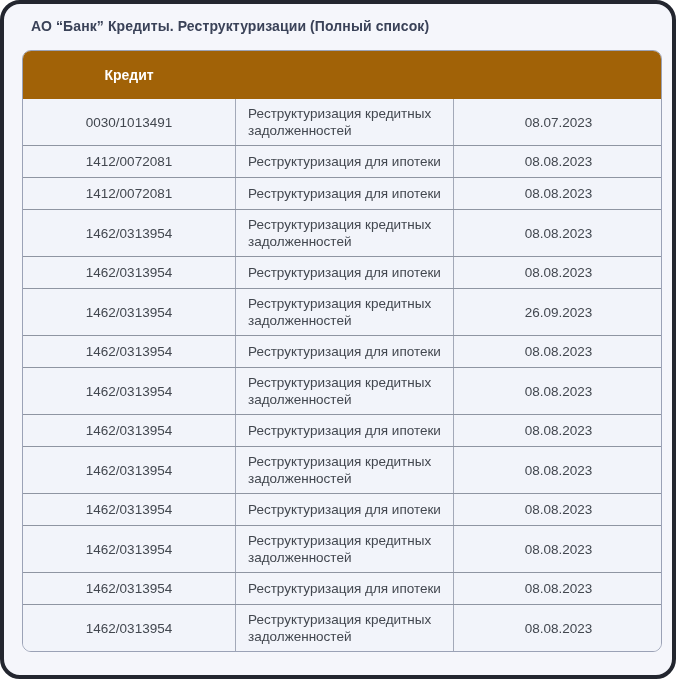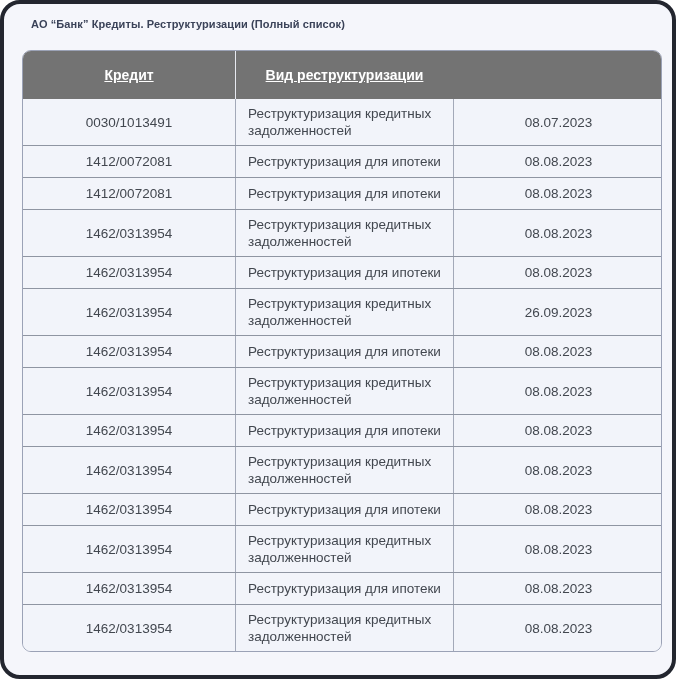--- a/index.html
+++ b/index.html
@@ -13,41 +13,40 @@
     position: absolute;
     left: 0; top: 0;
     width: 676px; height: 679px;
     border: 4px solid #23262f;
     border-radius: 20px;
     background: #f5f6fb;
   }
   .title {
     position: absolute;
     left: 27px; top: 14px;
-    font-size: 11px;
+    font-size: 14px;
     font-weight: 700;
     color: #3a4258;
     letter-spacing: 0.1px;
   }
   .table {
     position: absolute;
     left: 18px; top: 46px;
     width: 640px;
     border: 1px solid #9ba2b6;
     border-radius: 9px;
     overflow: hidden;
     background: #f2f4fa;
   }
   .thead {
     display: grid;
     grid-template-columns: 212px 218px 210px;
-    background: #737373;
+    background: #a16207;
     color: #ffffff;
     min-height: 48px;
-    text-decoration: underline;
   }
   .th {
     display: flex;
     align-items: center;
     justify-content: center;
     text-align: center;
     font-size: 14px;
     font-weight: 700;
     line-height: 18px;
     padding: 5px 14px;
@@ -75,21 +74,20 @@
 </style>
 </head>
 <body>
 
 <div class="frame">
   <div class="title">АО “Банк” Кредиты. Реструктуризации (Полный список)</div>
 
   <div class="table">
     <div class="thead">
       <div class="th">Кредит</div>
-      <div class="th">Вид реструктуризации</div>
     </div>
     <div class="tbody" id="tbody">
   <div class="t-row">
     <div class="td td-credit">0030/1013491</div>
     <div class="td td-type">Реструктуризация кредитных
 задолженностей</div>
     <div class="td td-date">08.07.2023</div>
   </div>
 
   <div class="t-row">

